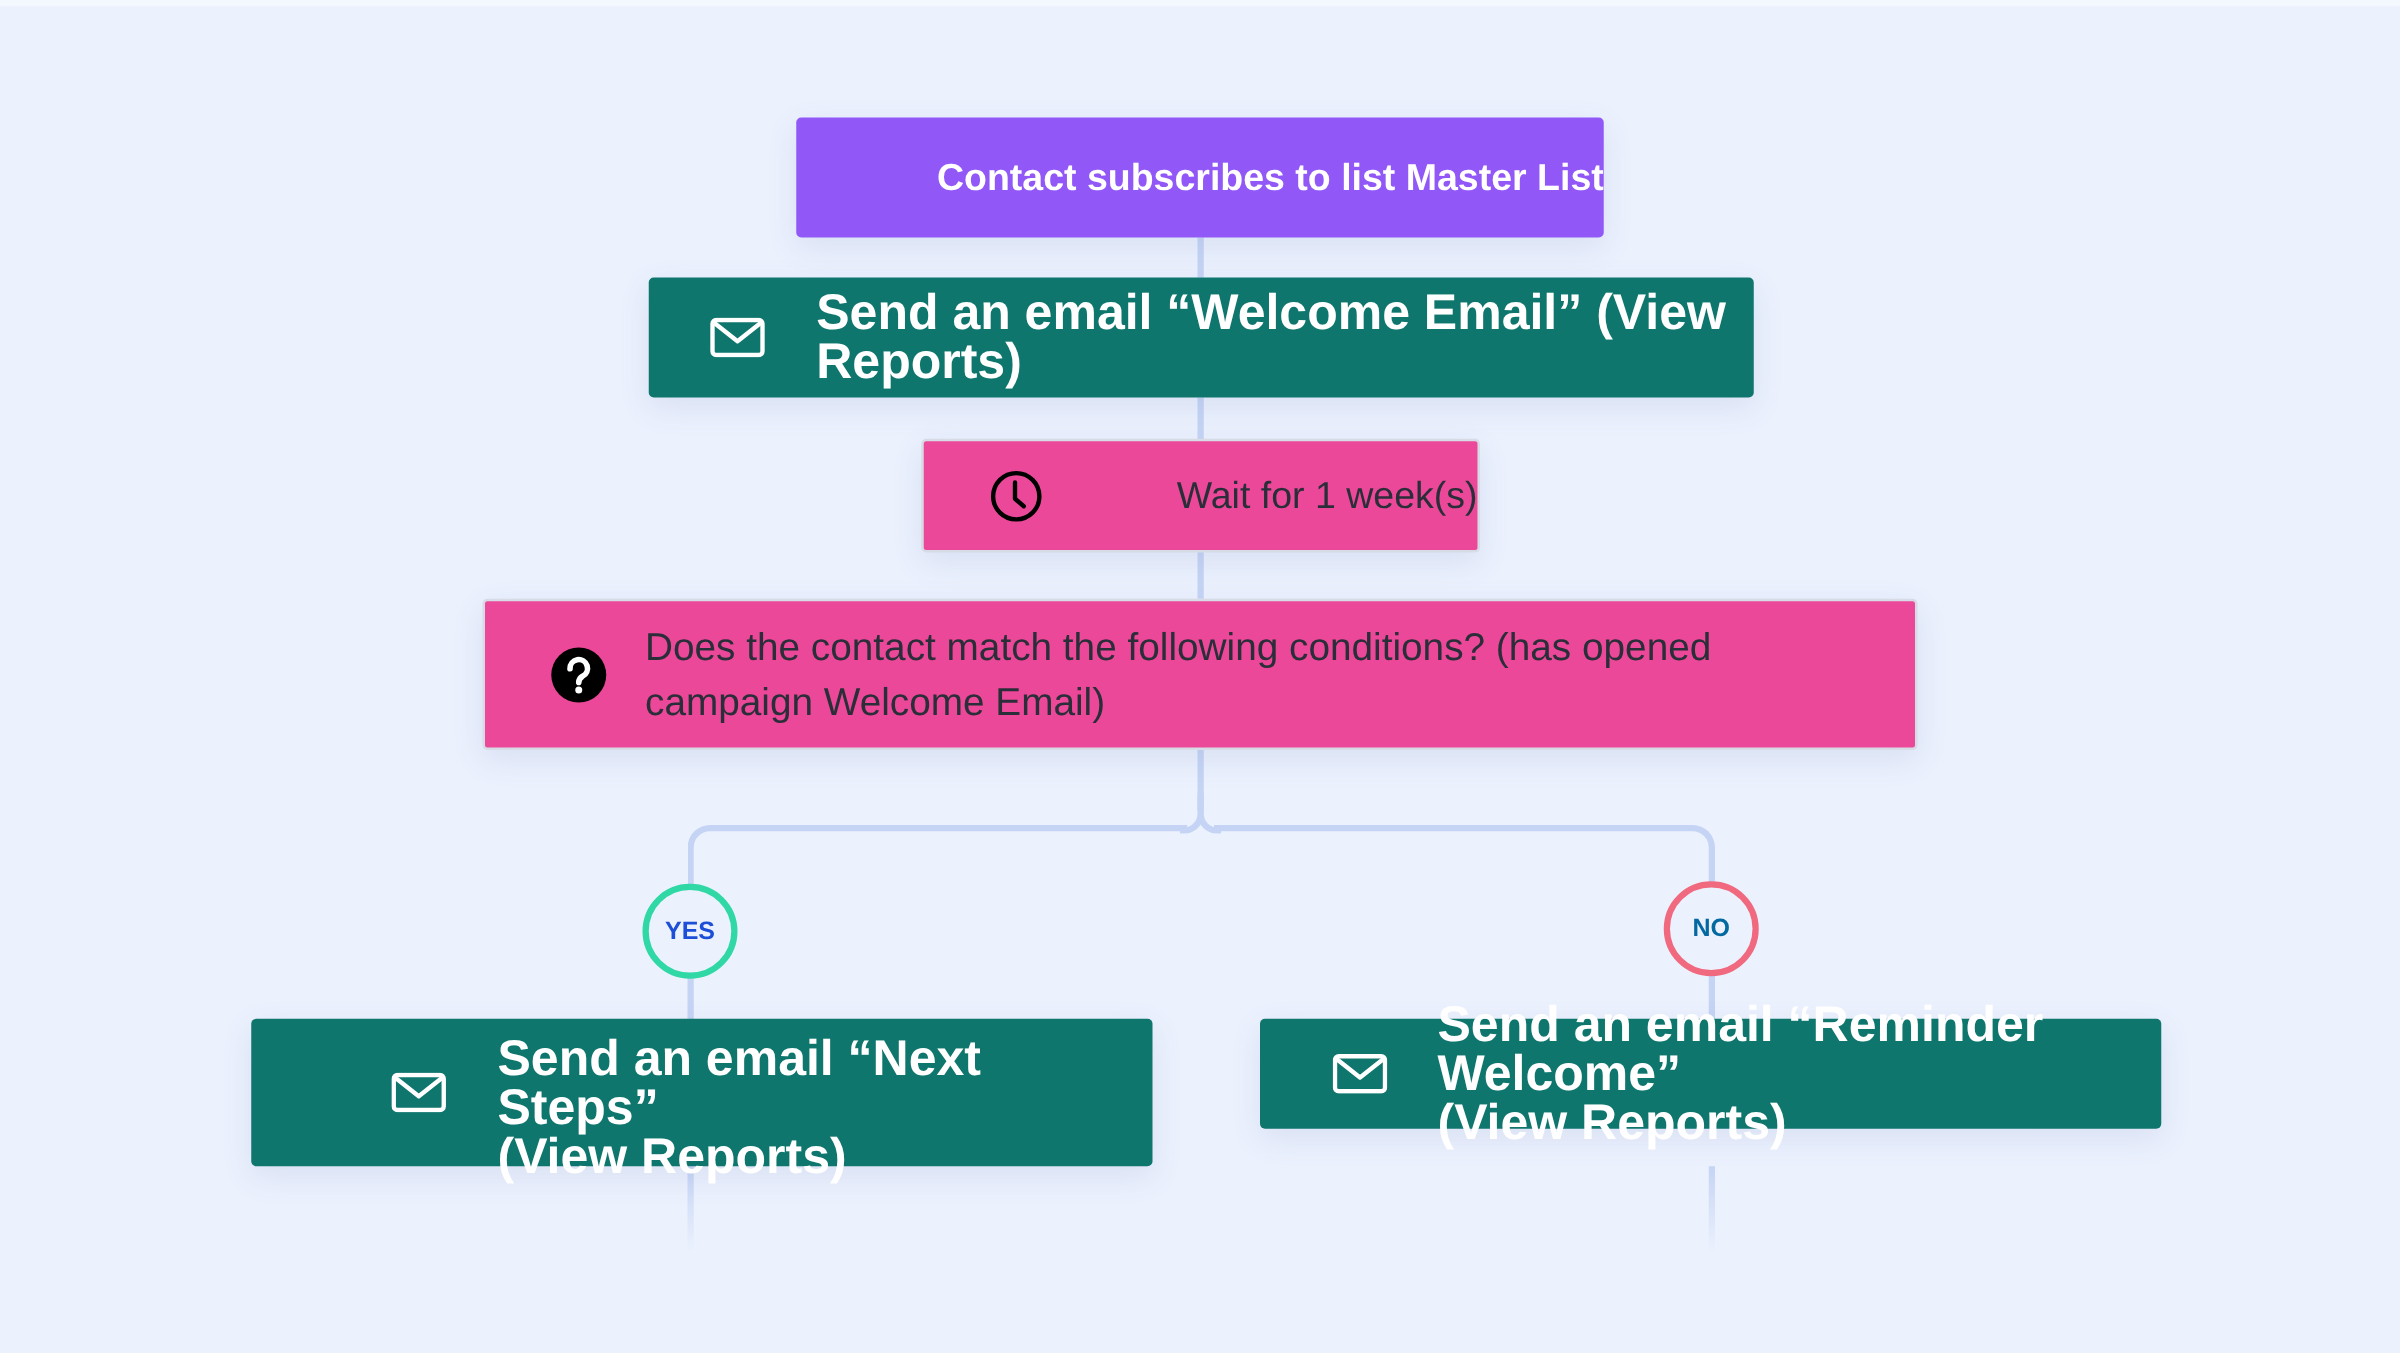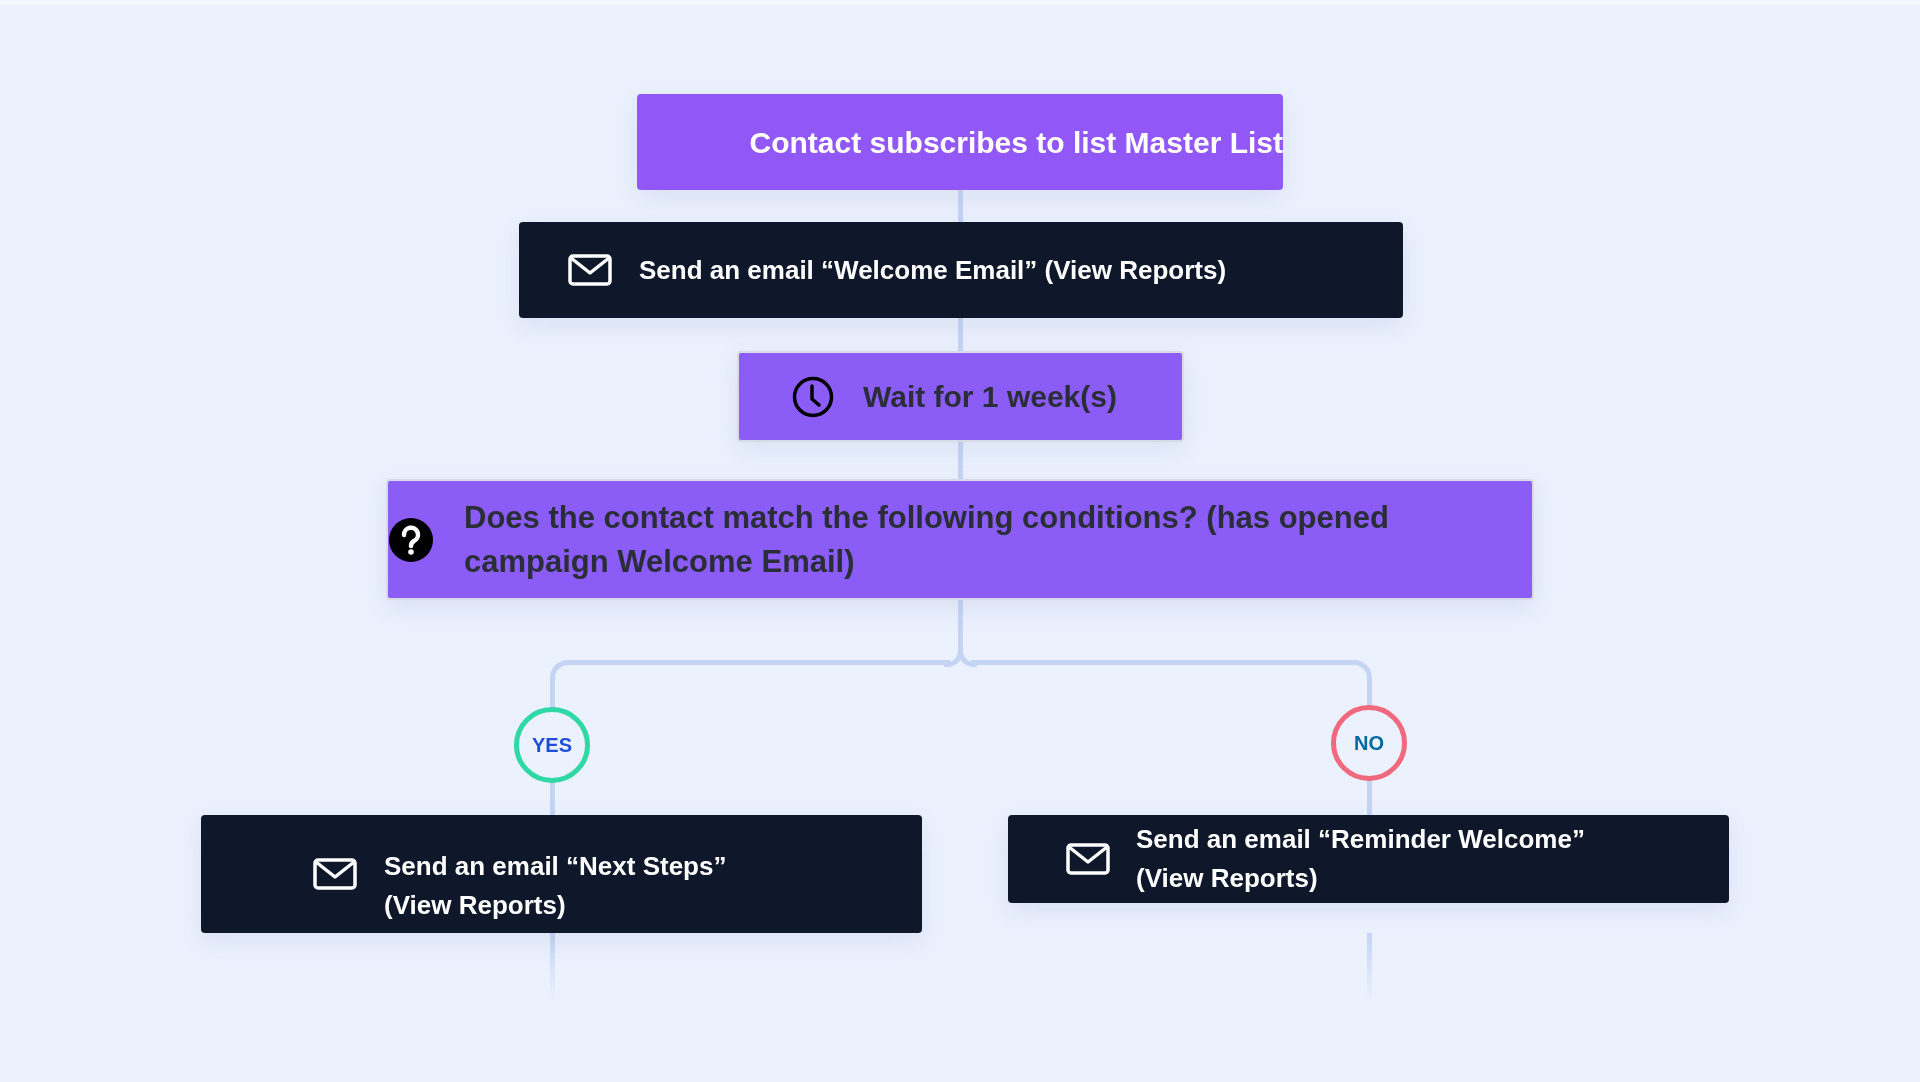--- a/index.html
+++ b/index.html
@@ -10,22 +10,22 @@
     }
     .top-strip { position: absolute; left: 0; top: 0; width: 1920px; height: 5px; background: #f3f7fe; }
     .connector { position: absolute; background: #c5d4f5; }
     .fade-line { position: absolute; width: 5px; background: linear-gradient(#c5d4f5, rgba(197,212,245,0)); }
     .branch-corner { position: absolute; border: 5px solid #c5d4f5; box-sizing: border-box; }
     .node {
       position: absolute; box-sizing: border-box; display: flex; align-items: center;
       border-radius: 4px; box-shadow: 0 8px 24px rgba(90,110,170,0.12);
     }
     .node-trigger { background: #9258f7; color: #ffffff; justify-content: center; font-size: 30px; font-weight: bold; }
-    .node-email { background: #0f172a; color: #ffffff; font-size: 26px; font-weight: bold; }
-    .node-white { background: #8b5cf6; color: #2a2e38; border: 2px solid #d6dbe5; font-size: 30px; font-weight: bold; }
+    .node-email { background: #0f766e; color: #ffffff; font-size: 40px; font-weight: bold; gap: 14px; }
+    .node-white { background: #ec4899; color: #2a2e38; border: 2px solid #d6dbe5; font-size: 30px; font-weight: normal; justify-content: space-between; }
     .icon { flex: 0 0 auto; display: flex; align-items: center; justify-content: center; }
     .label { line-height: 39px; }
     .label-cond { line-height: 44px; font-size: 31px; }
     .badge {
       position: absolute; width: 76px; height: 76px; box-sizing: border-box; border-radius: 50%;
       border: 5px solid; background: #ebf1fd; display: flex; align-items: center; justify-content: center;
       font-size: 20px; font-weight: bold;
     }
   </style>
 </head>
@@ -66,21 +66,21 @@
 <div class="node node-white" style="left:737px; top:351px; width:447px; height:91px; padding-left:52px;">
   <span class="icon" style="width:44px; height:44px; margin-right:28px;">
     <svg width="44" height="44" viewBox="0 0 44 44">
         <circle cx="22" cy="22" r="18.5" fill="none" stroke="#000" stroke-width="3.5"></circle>
         <polyline points="21,11 21,24 28,30" fill="none" stroke="#000" stroke-width="3.5" stroke-linecap="round" stroke-linejoin="round"></polyline>
       </svg>
   </span>
   <span class="label">Wait for 1 week(s)</span>
 </div>
 
-<div class="node node-white" style="left:386px; top:479px; width:1148px; height:121px; padding-right:40px;">
+<div class="node node-white" style="left:386px; top:479px; width:1148px; height:121px; padding-left:52px; padding-right:40px;">
   <span class="icon" style="width:46px; height:46px; margin-right:30px;">
     <svg width="46" height="46" viewBox="0 0 46 46">
         <circle cx="23" cy="23" r="22" fill="#000"></circle>
         <path d="M16 18 a7 7 0 1 1 10 6 c-2 1.2 -3 2.4 -3 5" fill="none" stroke="#fff" stroke-width="4.5" stroke-linecap="round"></path>
         <circle cx="23" cy="35" r="2.8" fill="#fff"></circle>
       </svg>
   </span>
   <span class="label label-cond">Does the contact match the following conditions? (has opened campaign Welcome Email)</span>
 </div>
 

